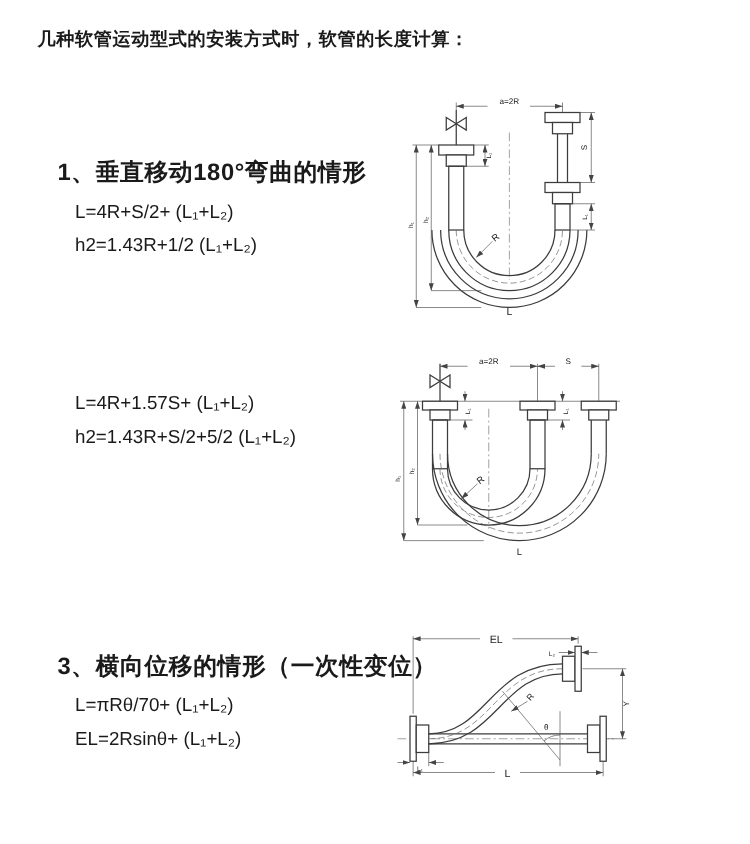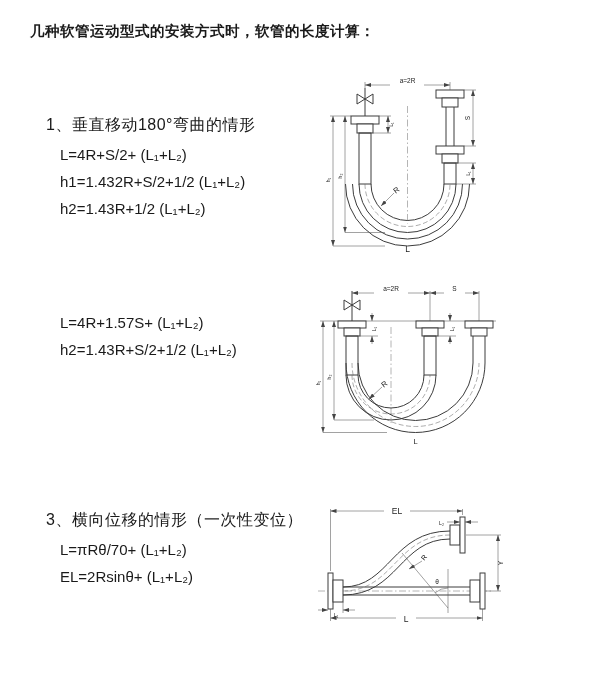--- a/index.html
+++ b/index.html
@@ -1,20 +1,20 @@
 <!DOCTYPE html>
 <html><head>
 <meta charset="utf-8">
 <style>
   html,body{margin:0;padding:0;background:#fff;}
   .page{position:relative;width:552px;height:675px;background:#ffffff;overflow:hidden;
         font-family:"Liberation Sans","DejaVu Sans",sans-serif;color:#1a1a1a;padding-left:12px;}
   .title{position:absolute;left:30px;top:22px;font-size:14.5px;font-weight:700;letter-spacing:.5px;}
   .sec{position:absolute;left:46px;}
-  .sec .heading{font-size:16px;font-weight:400;letter-spacing:.5px;margin:6px 0 5px 0;}
+  .sec .heading{font-size:19px;font-weight:700;letter-spacing:.5px;margin:16px 0 5px 0;}
   .sec .formula{font-size:15px;line-height:27px;margin-left:14px;font-weight:400;white-space:pre;}
   svg.diagram{position:absolute;overflow:visible;}
   svg .ol{stroke:#3c3c3c;stroke-width:1;fill:none;}
   svg .fl{stroke:#3c3c3c;stroke-width:1;fill:#ffffff;}
   svg .thin{stroke:#555;stroke-width:.55;fill:none;}
   svg .cl{stroke:#777;stroke-width:.55;fill:none;stroke-dasharray:7 2.5 1.5 2.5;}
   svg .dsh{stroke:#666;stroke-width:.55;fill:none;stroke-dasharray:5 2.5;}
   svg text{fill:#222;font-family:"Liberation Sans","DejaVu Sans",sans-serif;}
   svg .dt{font-size:6.5px;}
   svg .dts{font-size:5.2px;}
@@ -23,27 +23,26 @@
 </head>
 <body>
 
 <div class="page">
 
   <div class="title">几种软管运动型式的安装方式时，软管的长度计算：</div>
 
   <section class="sec" style="top:109px">
     <div class="heading">1、垂直移动180°弯曲的情形</div>
     <div class="formula">L=4R+S/2+ (L₁+L₂)</div>
-    <div class="formula">h1=1.432R+S/2+1/2 (L₁+L₂)</div>
     <div class="formula">h2=1.43R+1/2 (L₁+L₂)</div>
   </section>
 
   <section class="sec" style="top:309px">
     <div class="formula">L=4R+1.57S+ (L₁+L₂)</div>
-    <div class="formula">h2=1.43R+S/2+1/2 (L₁+L₂)</div>
+    <div class="formula">h2=1.43R+S/2+5/2 (L₁+L₂)</div>
   </section>
 
   <section class="sec" style="top:504px">
     <div class="heading">3、横向位移的情形（一次性变位）</div>
     <div class="formula">L=πRθ/70+ (L₁+L₂)</div>
     <div class="formula">EL=2Rsinθ+ (L₁+L₂)</div>
   </section>
 
   <svg class="diagram" style="left:320px;top:76px" width="172" height="178" viewBox="0 0 172 178">
     <defs>

